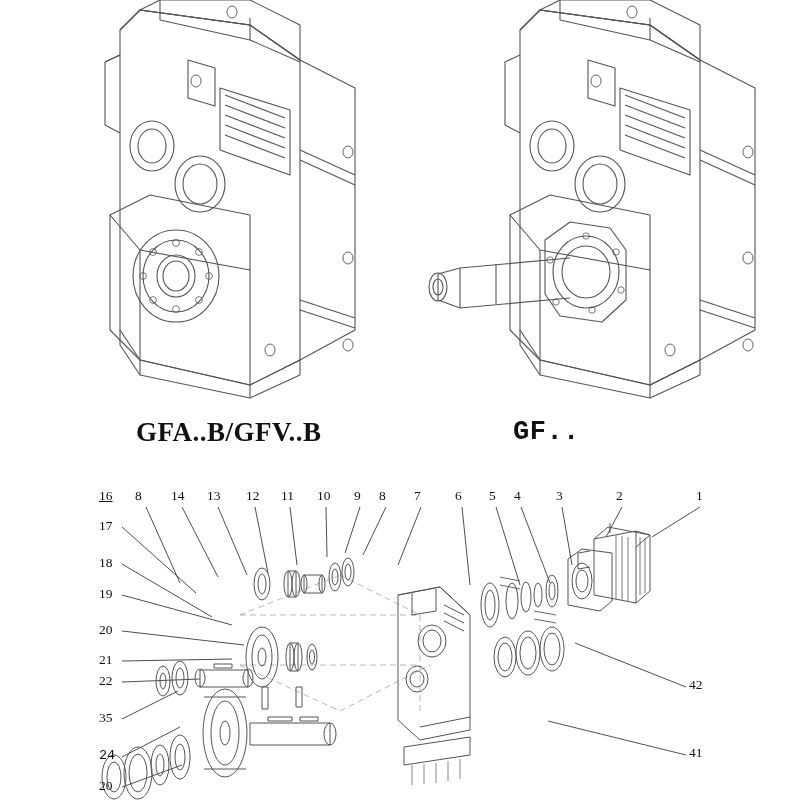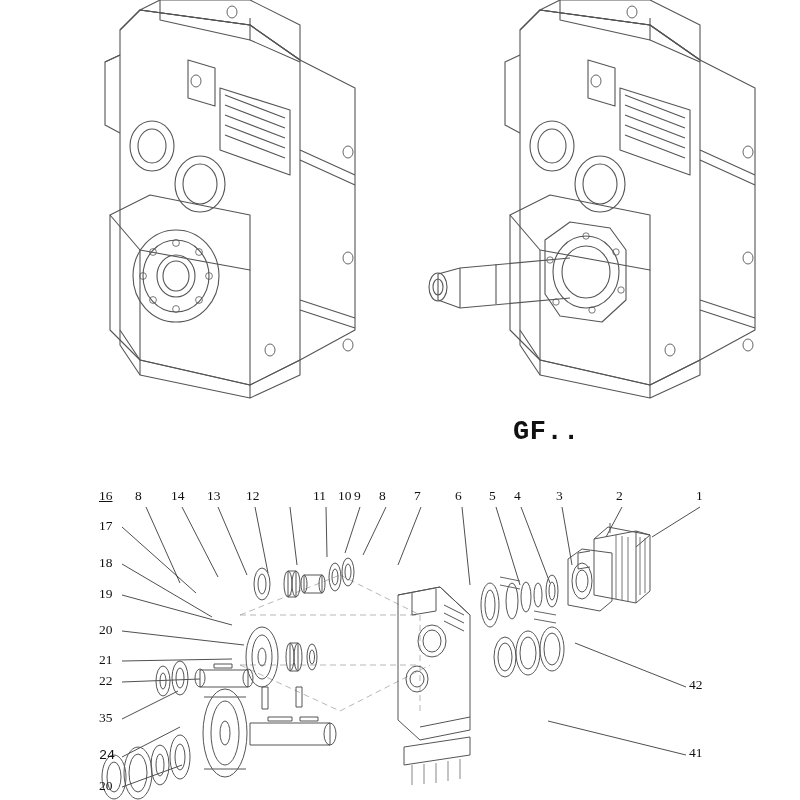--- a/index.html
+++ b/index.html
@@ -170,20 +170,21 @@
           <ellipse cx="232" cy="12" rx="5" ry="6"></ellipse>
         </g>
         <path d="M140 360 L140 375 L250 398 L250 385"></path>
         <path d="M250 385 L300 360 L300 375 L250 398"></path>
         <path d="M120 330 L120 345 L140 375"></path>
         <path d="M188 60 L188 98 L215 106 L215 68 Z"></path>
       </g>
     </svg>
   </div>
 
+  <div class="caption left">GFA..B/GFV..B</div>
   <div class="caption right">GF..</div>
 
   <div class="exploded">
     <svg class="exploded-svg" width="800" height="335" viewBox="0 0 800 335">
 
       <g stroke="#222" stroke-width="0.8" fill="none">
         <path d="M146 42 L180 118"></path>
         <path d="M182 42 L218 112"></path>
         <path d="M218 42 L247 110"></path>
         <path d="M255 42 L268 108"></path>
@@ -351,22 +352,22 @@
         <path d="M500 120 L520 124"></path>
       </g>
     </svg>
 
     <div>
       <span class="num" style="left:99px;top:23px;text-decoration:underline;">16</span>
       <span class="num" style="left:135px;top:23px;">8</span>
       <span class="num" style="left:171px;top:23px;">14</span>
       <span class="num" style="left:207px;top:23px;">13</span>
       <span class="num" style="left:246px;top:23px;">12</span>
-      <span class="num" style="left:281px;top:23px;margin-left:32px;">11</span>
-      <span class="num" style="left:317px;top:23px;margin-left:21px;">10</span>
+      <span class="num" style="left:281px;top:23px;">11</span>
+      <span class="num" style="left:317px;top:23px;">10</span>
       <span class="num" style="left:354px;top:23px;">9</span>
       <span class="num" style="left:379px;top:23px;">8</span>
       <span class="num" style="left:414px;top:23px;">7</span>
       <span class="num" style="left:455px;top:23px;">6</span>
       <span class="num" style="left:489px;top:23px;">5</span>
       <span class="num" style="left:514px;top:23px;">4</span>
       <span class="num" style="left:556px;top:23px;">3</span>
       <span class="num" style="left:616px;top:23px;">2</span>
       <span class="num" style="left:696px;top:23px;">1</span>
 

